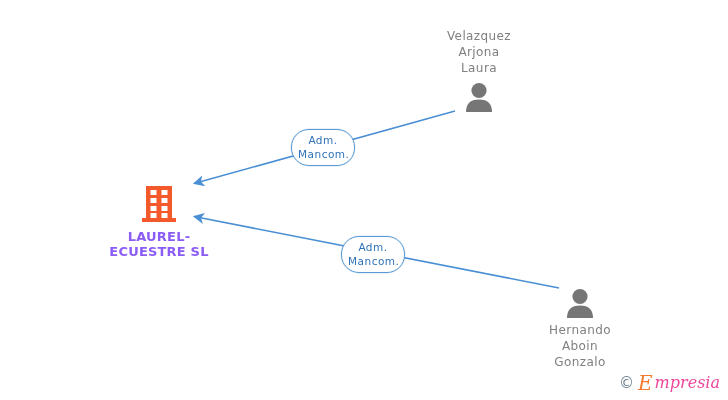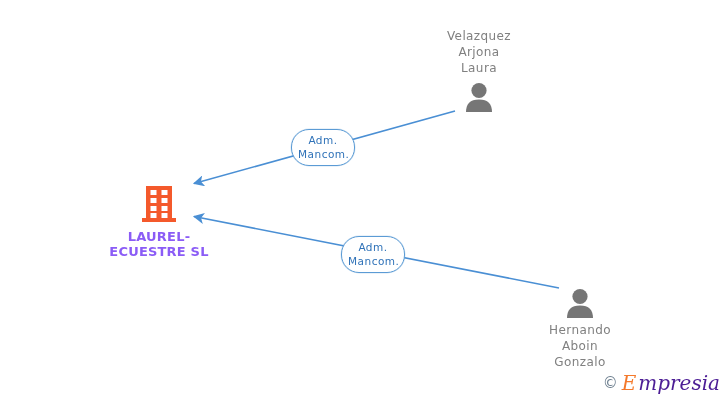--- a/index.html
+++ b/index.html
@@ -99,22 +99,22 @@
     font-family: "DejaVu Serif", serif;
     font-style: italic;
     font-size: 20px;
     color: #f4792b;
     line-height: 1;
     margin-right: -2px;
   }
   #watermark .wm-rest {
     font-family: "DejaVu Serif", serif;
     font-style: italic;
-    font-size: 20px;
-    color: #4c1d95;
+    font-size: 16px;
+    color: #ec4899;
     line-height: 1;
   }
 </style>
 </head>
 <body>
 
 <div id="canvas">
 
   <svg id="edges" viewBox="0 0 728 400" width="728" height="400">
     <defs>

